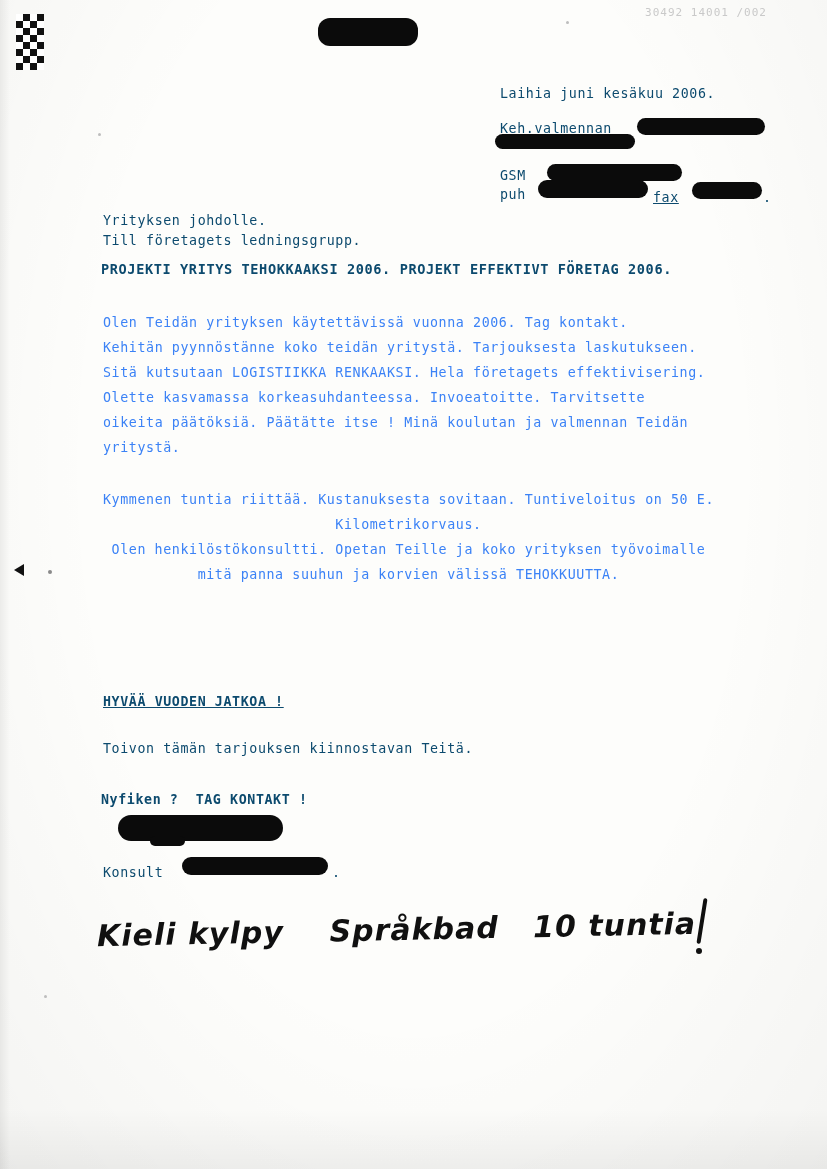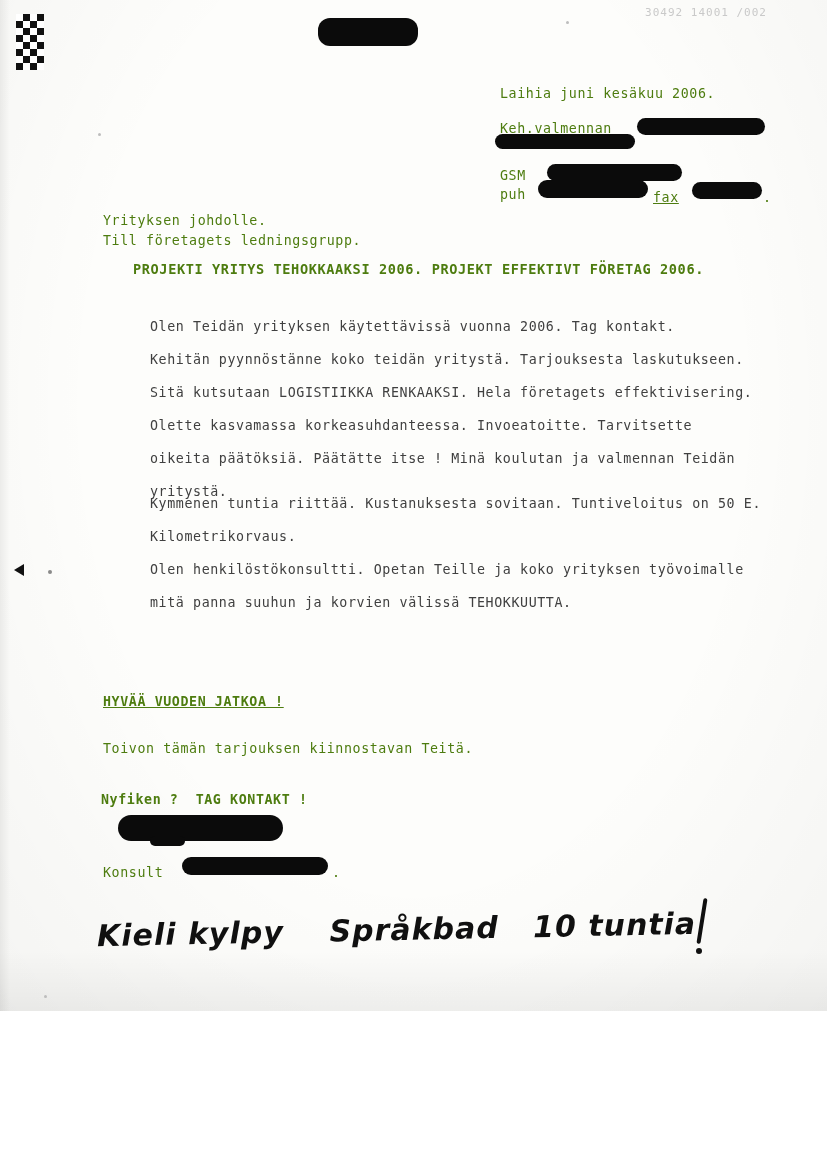--- a/index.html
+++ b/index.html
@@ -6,21 +6,21 @@
     margin: 0;
     padding: 0;
     background: #ffffff;
   }
   body {
     font-family: "DejaVu Sans Mono", monospace;
   }
   .page {
     position: relative;
     width: 827px;
-    height: 1011px;
+    height: 1169px;
     background: #fdfdfb;
     overflow: hidden;
   }
   
   .scan-tint {
     position: absolute;
     inset: 0;
     background:
       radial-gradient(ellipse at 50% 40%, rgba(255,255,255,0) 55%, rgba(0,0,0,0.035) 100%);
     pointer-events: none;
@@ -83,33 +83,32 @@
     color: #15150f;
   }
 
   .txt {
     position: absolute;
     font-family: "DejaVu Sans Mono", monospace;
     font-size: 13.3px;
     letter-spacing: 0.6px;
     line-height: 23px;
     white-space: pre;
-    color: #4d7c0f;
+    color: #0c4a6e;
   }
   .bold { font-weight: bold; }
 
   .block {
     position: absolute;
     font-family: "DejaVu Sans Mono", monospace;
     font-size: 13.3px;
     letter-spacing: 0.6px;
-    line-height: 33px;
+    line-height: 25px;
     white-space: pre;
-    color: #404040;
-    margin-left: 47px;
+    color: #3b82f6;
   }
 
   
   .handwriting {
     position: absolute;
     font-family: "DejaVu Sans", sans-serif;
     font-size: 30px;
     font-style: italic;
     font-weight: bold;
     color: #101010;
@@ -184,30 +183,30 @@
     <div class="txt" style="left:500px; top:183px;">puh</div>
     <div class="redact" style="left:538px; top:180px; width:110px; height:18px;"></div>
 
     <div class="txt" style="left:653px; top:186px;text-decoration:underline;">fax</div>
     <div class="redact" style="left:692px; top:182px; width:70px; height:17px;"></div>
     <div class="txt" style="left:763px; top:186px;">.</div>
 
     <div class="txt" style="left:103px; top:209px;">Yrityksen johdolle.</div>
     <div class="txt" style="left:103px; top:229px;">Till företagets ledningsgrupp.</div>
 
-    <div class="txt bold" style="left:101px; top:258px; font-size:13.6px;margin-left:32px;">PROJEKTI YRITYS TEHOKKAAKSI 2006. PROJEKT EFFEKTIVT FÖRETAG 2006.</div>
+    <div class="txt bold" style="left:101px; top:258px; font-size:13.6px;">PROJEKTI YRITYS TEHOKKAAKSI 2006. PROJEKT EFFEKTIVT FÖRETAG 2006.</div>
 
     <div class="block" style="left:103px; top:310px;">Olen Teidän yrityksen käytettävissä vuonna 2006. Tag kontakt.
 Kehitän pyynnöstänne koko teidän yritystä. Tarjouksesta laskutukseen.
 Sitä kutsutaan LOGISTIIKKA RENKAAKSI. Hela företagets effektivisering.
 Olette kasvamassa korkeasuhdanteessa. Invoeatoitte. Tarvitsette
 oikeita päätöksiä. Päätätte itse ! Minä koulutan ja valmennan Teidän
 yritystä.</div>
 
-    <div class="block" style="left:103px; top:487px;">Kymmenen tuntia riittää. Kustanuksesta sovitaan. Tuntiveloitus on 50 E.
+    <div class="block" style="left:103px; top:487px;text-align:center;">Kymmenen tuntia riittää. Kustanuksesta sovitaan. Tuntiveloitus on 50 E.
 Kilometrikorvaus.
 Olen henkilöstökonsultti. Opetan Teille ja koko yrityksen työvoimalle
 mitä panna suuhun ja korvien välissä TEHOKKUUTTA.</div>
 
 
     <div class="txt bold" style="left:103px; top:690px;text-decoration:underline;">HYVÄÄ VUODEN JATKOA !</div>
 
     <div class="txt" style="left:103px; top:737px;">Toivon tämän tarjouksen kiinnostavan Teitä.</div>
 
     <div class="txt bold" style="left:101px; top:788px;">Nyfiken ?  TAG KONTAKT !</div>

